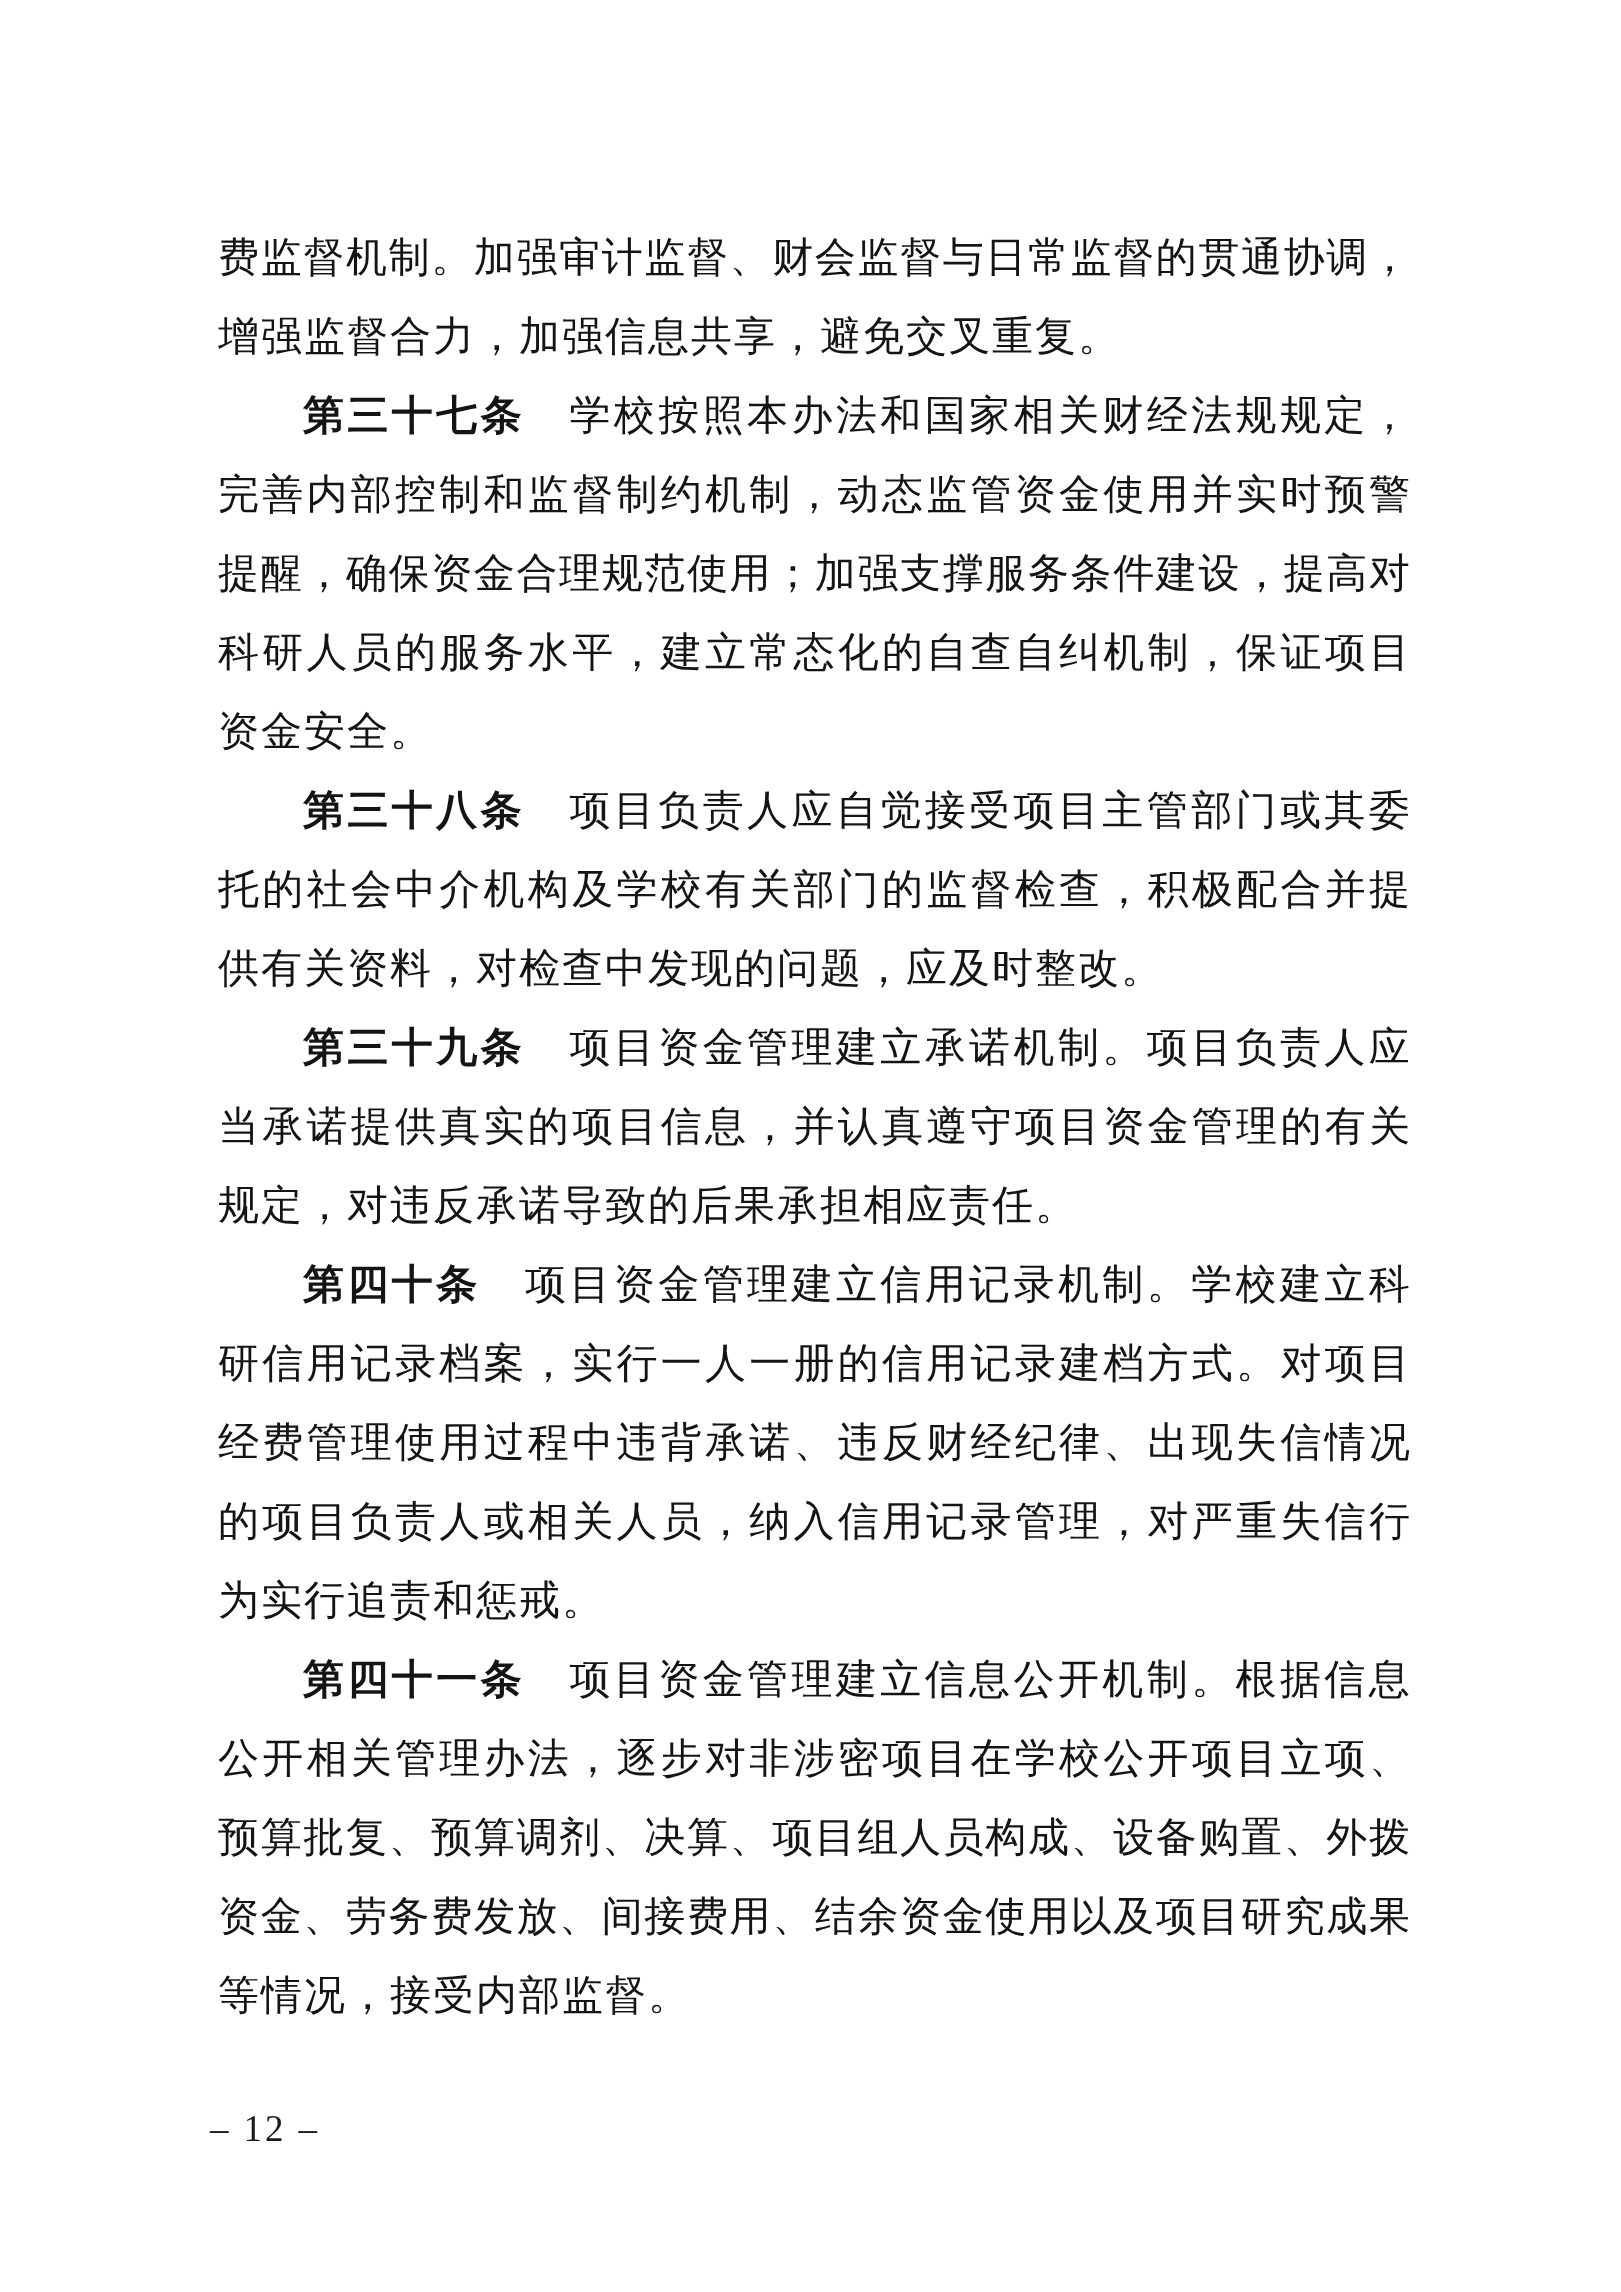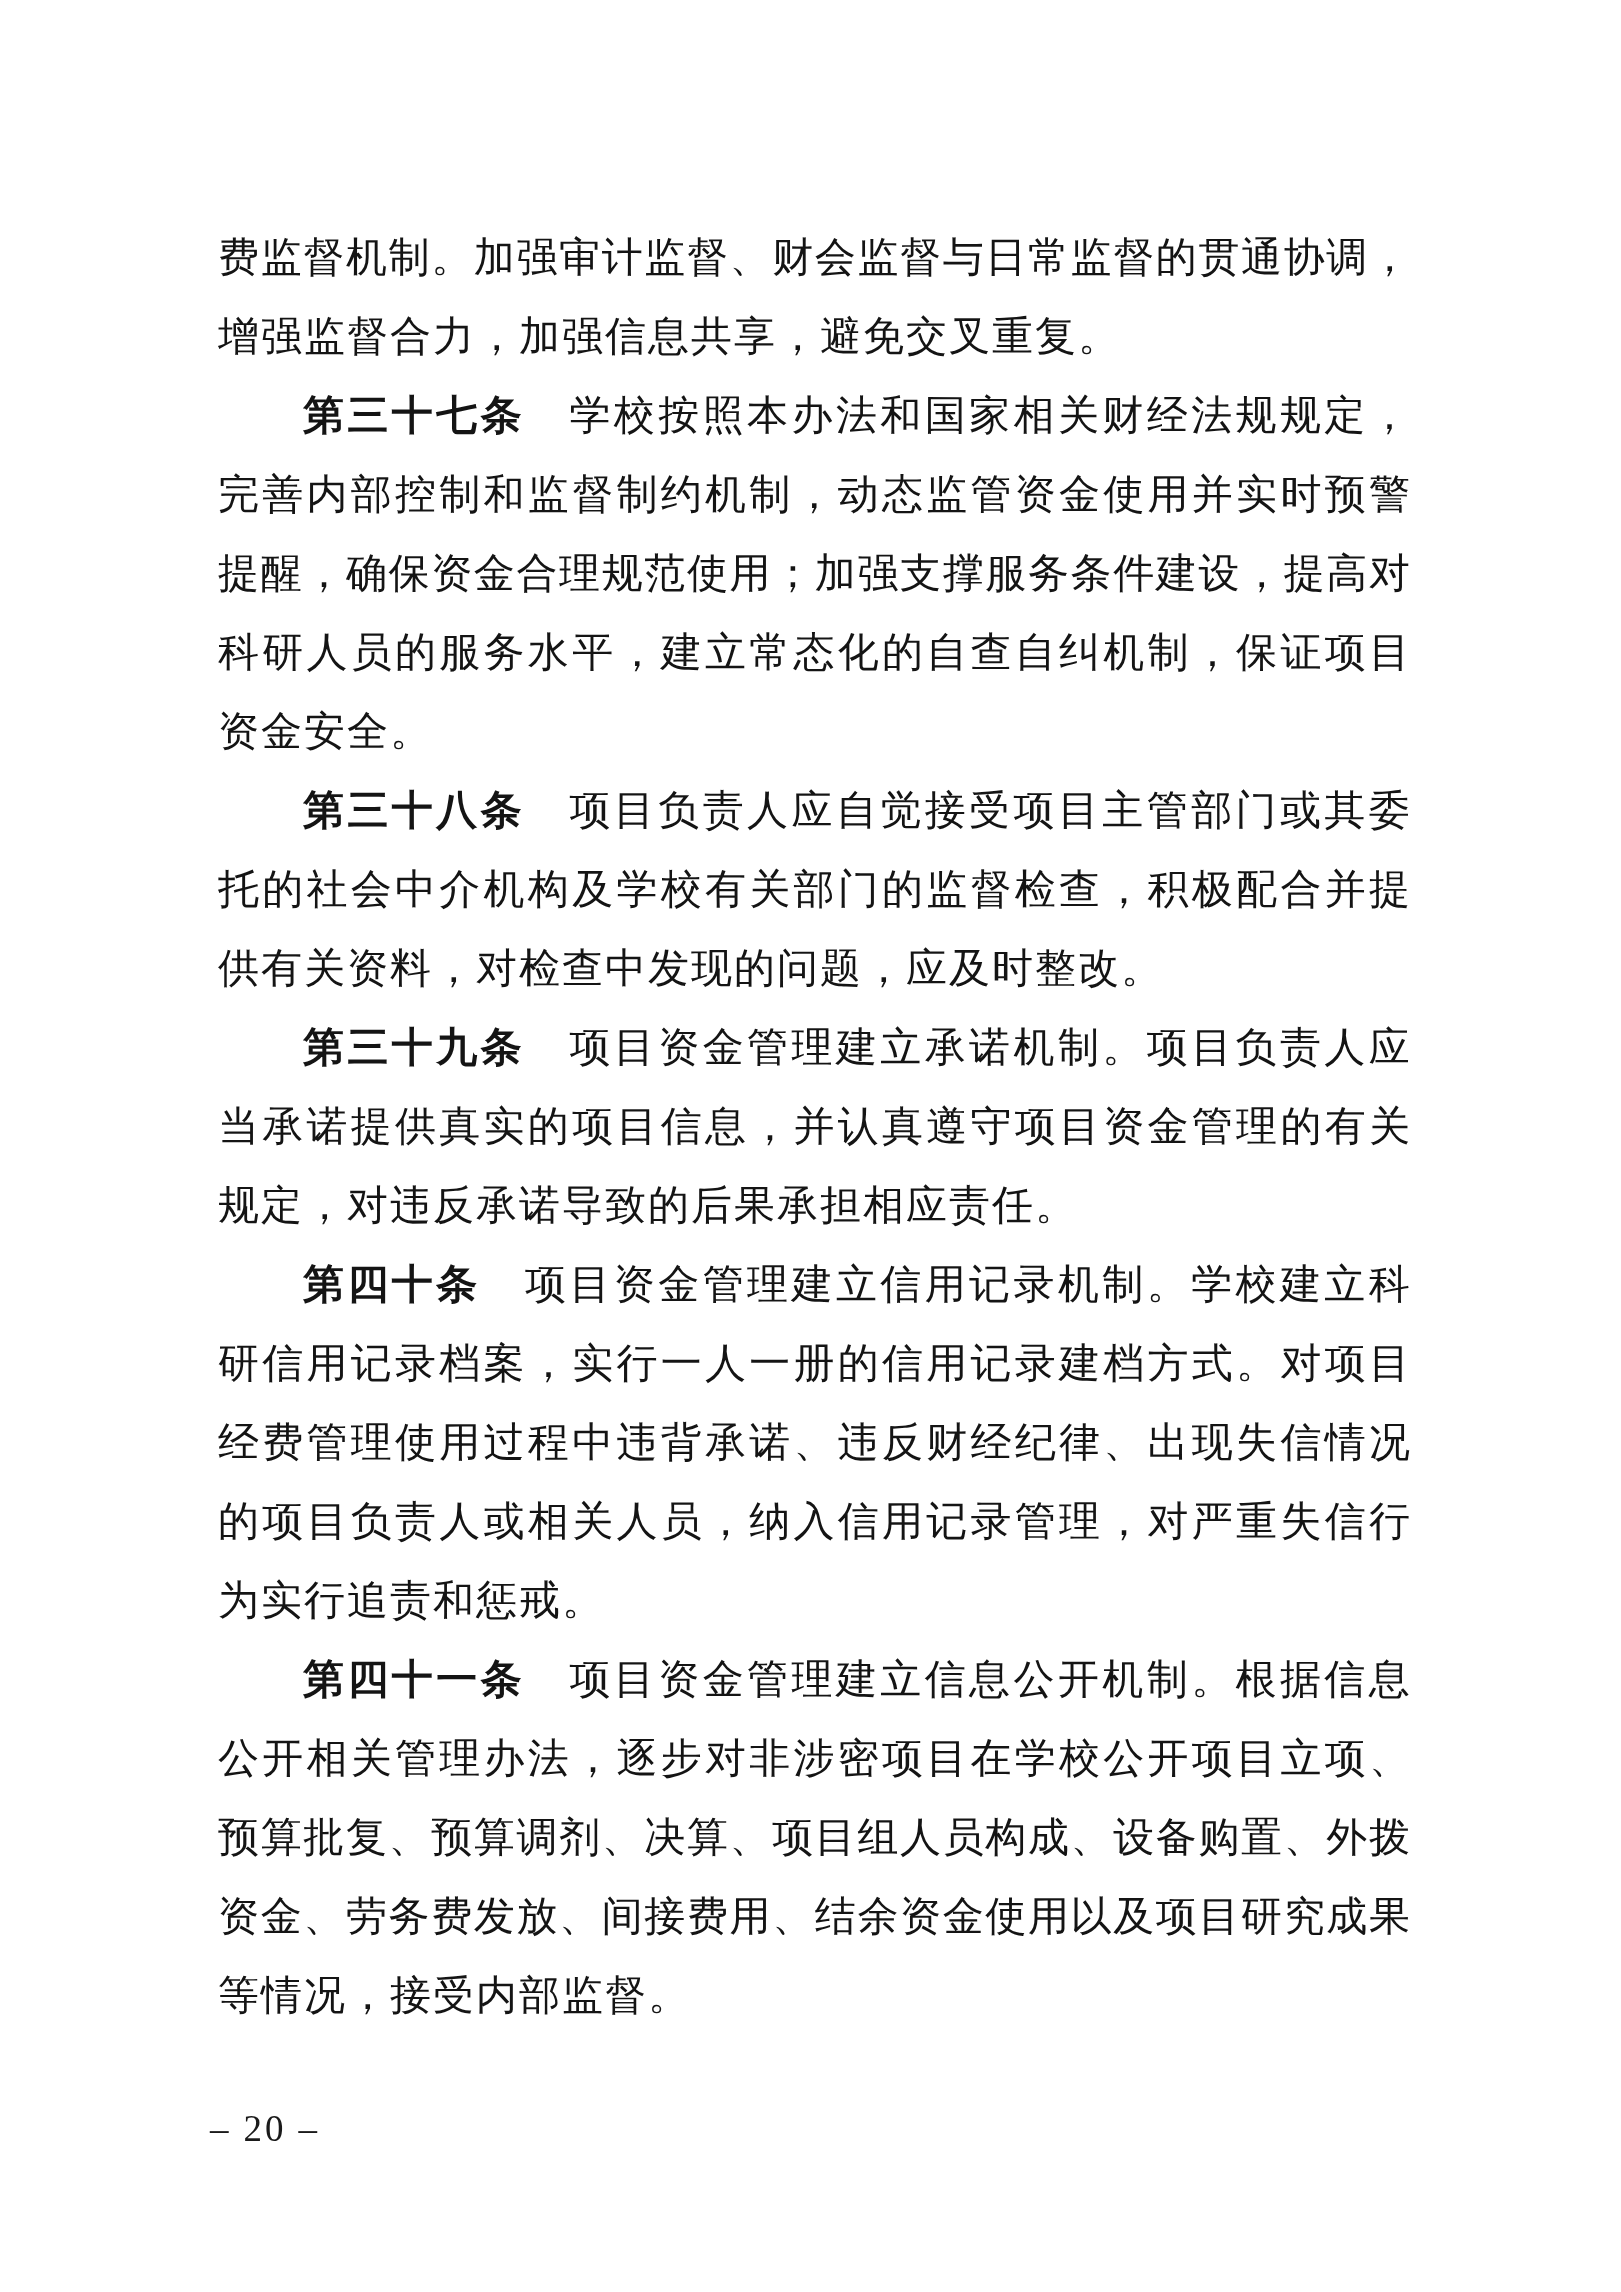--- a/index.html
+++ b/index.html
@@ -647,15 +647,15 @@
         <span class="ch">，</span>
         <span class="ch">接</span>
         <span class="ch">受</span>
         <span class="ch">内</span>
         <span class="ch">部</span>
         <span class="ch">监</span>
         <span class="ch">督</span>
         <span class="ch">。</span>
       </div>
     </div>
-  <div class="page-number">– 20 –</div>
+  <div class="page-number">– 12 –</div>
 </div>
 
 
 </body></html>

